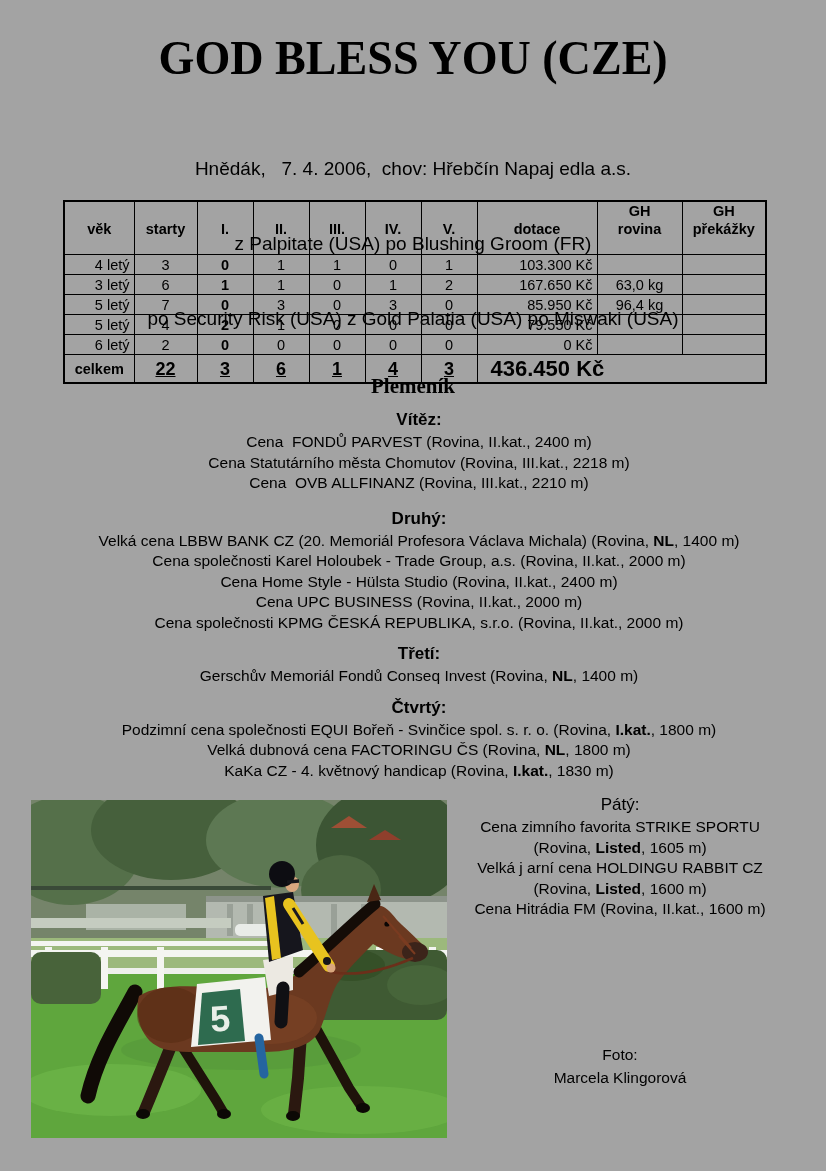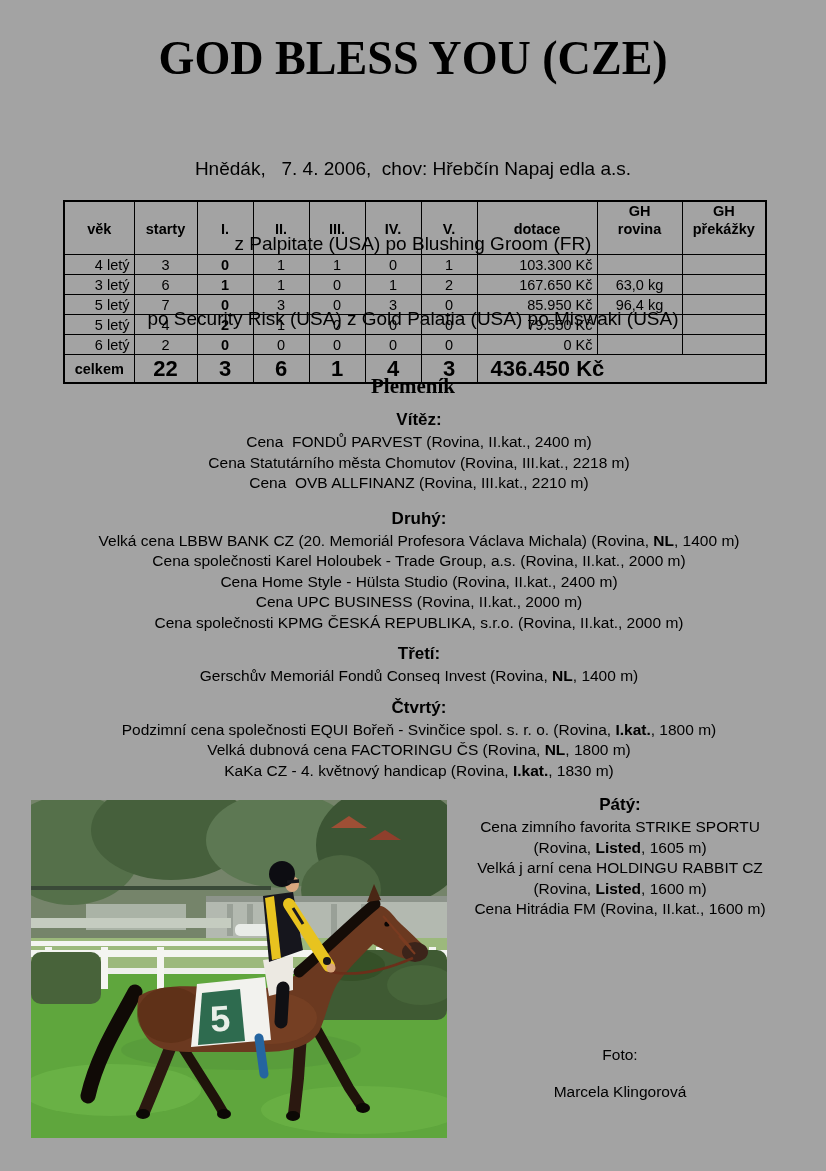--- a/index.html
+++ b/index.html
@@ -24,35 +24,35 @@
   }
   table.stats th,table.stats td{
     border:1px solid #000;padding:0 4px;height:19px;line-height:18px;overflow:hidden;
   }
   table.stats{border:2px solid #000;}
   table.stats th{font-weight:bold;vertical-align:bottom;text-align:center;height:36px;padding-bottom:16px;}
   td.c{text-align:center;}
   td.r{text-align:right;padding-right:9px;}
   td.bold{font-weight:bold;}
   tr.total td{font-weight:bold;height:27px;}
-  tr.total .big{font-size:22px;line-height:24px;}
+  tr.total .big{font-size:18px;line-height:24px;text-decoration:underline;}
   tr.total td.money{text-align:left;padding-left:13px;font-size:22px;}
   .plemenik{
     position:absolute;top:374px;left:0;right:0;margin:0;text-align:center;
     font-family:"Liberation Serif",serif;font-weight:bold;font-size:21px;
   }
   .sections{position:absolute;top:410px;left:0;right:0;text-align:center;}
   .section h3{margin:0 0 2px 0;font-size:17px;font-weight:bold;}
   .section{margin-bottom:15px;padding-left:12px;}
   .section.tight{margin-bottom:11px;text-align:center;}
   .ln{font-size:15.5px;line-height:20.5px;white-space:pre-wrap;}
   .paty{position:absolute;left:452px;top:795px;width:336px;text-align:center;}
-  .paty h3{margin:0 0 2px 0;font-size:17px;font-weight:bold;}
+  .paty h3{margin:0 0 2px 0;font-size:17px;font-weight:normal;}
   .foto{position:absolute;left:452px;top:1046px;width:336px;text-align:center;font-size:15.5px;}
-  .foto .name{margin-top:19px;}
+  .foto .name{margin-top:5px;}
   .photo{position:absolute;left:31px;top:800px;width:416px;height:338px;}
   .photo svg{display:block;width:100%;height:100%;}
 </style>
 </head>
 <body>
 
 <div class="page">
 
   <h1 class="title"><span>GOD BLESS YOU (CZE)</span></h1>
 

